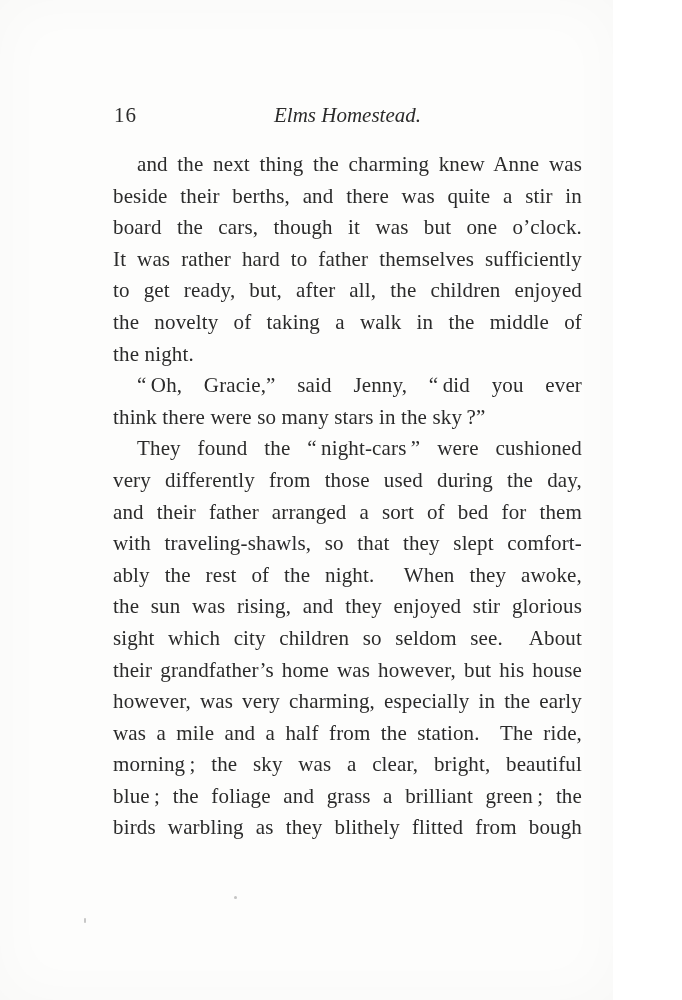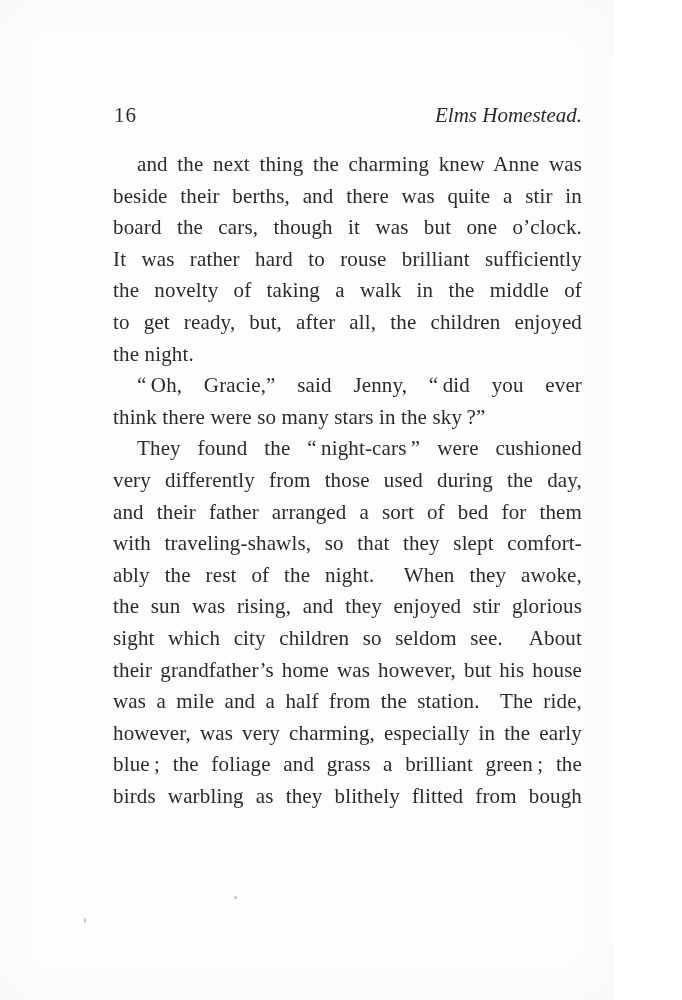--- a/index.html
+++ b/index.html
@@ -29,21 +29,21 @@
     font-size: 21px;
   }
   .pagenum {
     position: absolute;
     left: 1px;
     top: 0;
     letter-spacing: 1px;
   }
   .running-title {
     display: block;
-    text-align: right;
+    text-align: center;
     font-style: italic;
   }
   .body-text {
     margin-top: 20px;
   }
   .line {
     font-size: 21px;
     line-height: 31.6px;
     height: 31.6px;
     text-align: justify;
@@ -95,38 +95,39 @@
     <div class="header">
       <span class="pagenum">16</span>
       <span class="running-title">Elms Homestead.</span>
     </div>
 
     <div class="body-text">
 
       <div class="line para-first">and the next thing the charming knew Anne was</div>
       <div class="line">beside their berths, and there was quite a stir in</div>
       <div class="line">board the cars, though it was but one o’clock.</div>
-      <div class="line">It was rather hard to rouse brilliant sufficiently</div>
+      <div class="line">It was rather hard to father themselves sufficiently</div>
+      <div class="line">to get ready, but, after all, the children enjoyed</div>
       <div class="line">the novelty of taking a walk in the middle of</div>
-      <div class="line">to get ready, but, after all, the children enjoyed</div>
       <div class="line para-last">the night.</div>
 
       <div class="line para-first">“ Oh, Gracie,” said Jenny, “ did you ever</div>
       <div class="line para-last">think there were so many stars in the sky ?”</div>
 
       <div class="line para-first">They found the “ night-cars ” were cushioned</div>
       <div class="line">very differently from those used during the day,</div>
       <div class="line">and their father arranged a sort of bed for them</div>
       <div class="line">with traveling-shawls, so that they slept comfort-</div>
       <div class="line">ably the rest of the night.&nbsp; When they awoke,</div>
       <div class="line">the sun was rising, and they enjoyed stir glorious</div>
       <div class="line">sight which city children so seldom see.&nbsp; About</div>
       <div class="line">their grandfather’s home was however, but his house</div>
+      <div class="line">however, was very charming, especially in the early</div>
       <div class="line">was a mile and a half from the station.&nbsp; The ride,</div>
-      <div class="line">however, was very charming, especially in the early</div>
+      <div class="line">morning ; the sky was a clear, bright, beautiful</div>
       <div class="line">blue ; the foliage and grass a brilliant green ; the</div>
       <div class="line">birds warbling as they blithely flitted from bough</div>
     </div>
 
   </div>
 
   <div class="artifact speck-a"></div>
   <div class="artifact speck-b"></div>
   <div class="artifact corner-curl"></div>
 

